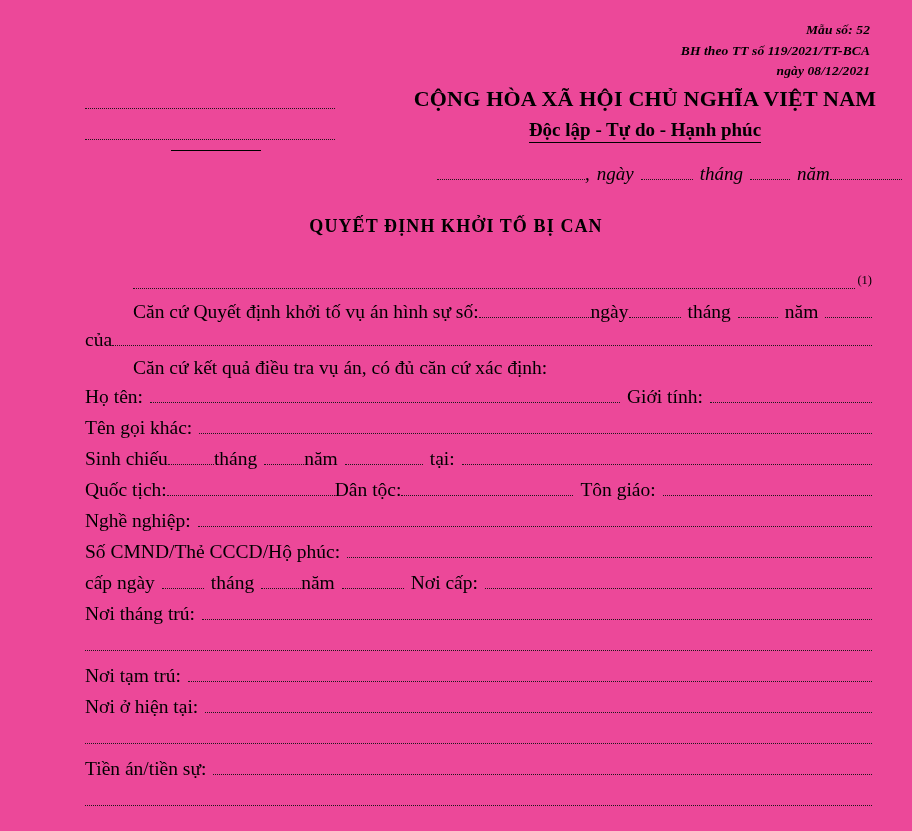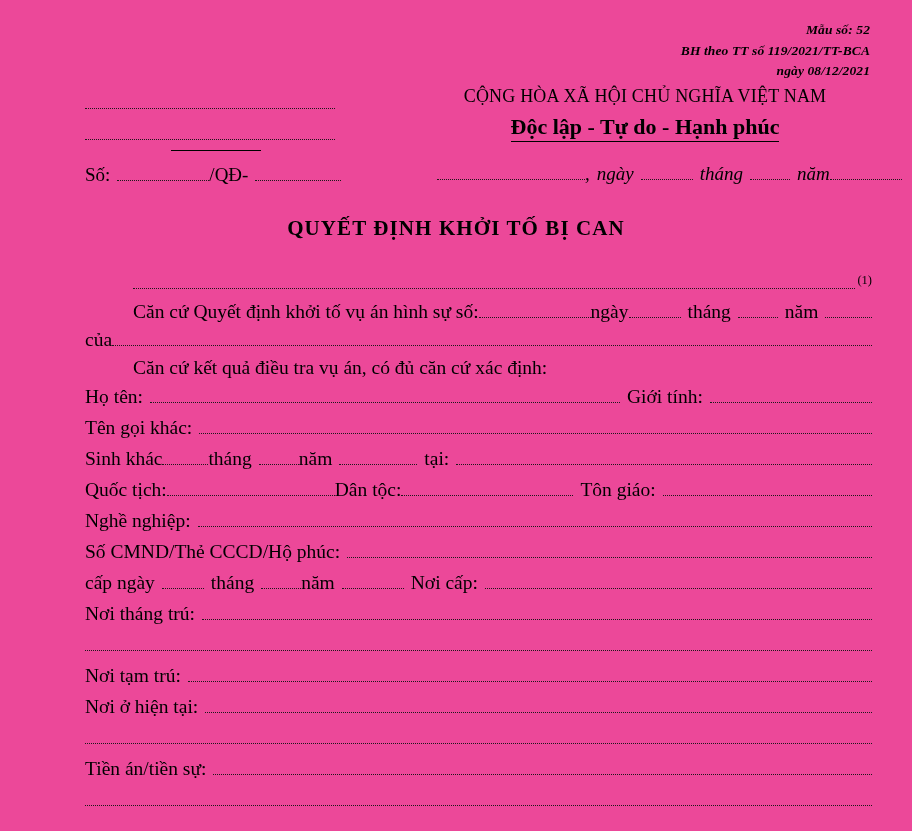--- a/index.html
+++ b/index.html
@@ -85,28 +85,28 @@
 
   
   .national {
     position: absolute;
     left: 400px;
     top: 0;
     width: 490px;
     text-align: center;
   }
   .national .l1 {
-    font-weight: normal;
-    font-size: 18px;
+    font-weight: bold;
+    font-size: 22px;
     letter-spacing: 0.2px;
     white-space: nowrap;
   }
   .national .l2 {
     font-weight: bold;
-    font-size: 22px;
+    font-size: 19px;
     margin-top: 7px;
     display: inline-block;
     border-bottom: 1.6px solid #000;
     padding-bottom: 1px;
     white-space: nowrap;
   }
 
   .dateline {
     position: absolute;
     left: 437px;
@@ -123,21 +123,21 @@
   .dateline .dots.yy { width: 72px; }
 
   
   .doc-title {
     position: absolute;
     top: 216px;
     left: 0;
     width: 912px;
     text-align: center;
     font-weight: bold;
-    font-size: 21px;
+    font-size: 18px;
     letter-spacing: 1.1px;
   }
 
   
   .body {
     position: absolute;
     left: 85px;
     top: 272px;
     width: 787px;
     font-size: 19.5px;
@@ -185,28 +185,20 @@
   </div>
 
   <div class="header">
 
     <div class="agency">
       <div class="aline"></div>
       <div class="aline second"></div>
       <div class="rule"></div>
     </div>
 
-    <div class="so-line">
-      <span class="txt">Số:</span>
-      <span class="gap-sm"></span>
-      <span class="dots d1"></span>
-      <span class="txt">/QĐ-</span>
-      <span class="gap-sm"></span>
-      <span class="dots d2"></span>
-    </div>
 
     <div class="national">
       <div class="l1">CỘNG HÒA XÃ HỘI CHỦ NGHĨA VIỆT NAM</div>
       <div class="l2">Độc lập - Tự do - Hạnh phúc</div>
     </div>
   </div>
 
   <div class="dateline">
     <span class="dots place"></span>
     <span class="txt">,</span>
@@ -269,21 +261,21 @@
       <span class="dots grow"></span>
     </div>
 
     <div class="ln tall">
       <span class="txt">Tên gọi khác:</span>
       <span class="gap-sm"></span>
       <span class="dots grow"></span>
     </div>
 
     <div class="ln tall">
-      <span class="txt">Sinh khác</span>
+      <span class="txt">Sinh chiếu</span>
       <span class="dots w-sinhd"></span>
       <span class="txt">tháng</span>
       <span class="gap-sm"></span>
       <span class="dots w-sinhm"></span>
       <span class="txt">năm</span>
       <span class="gap-sm"></span>
       <span class="dots w-sinhy"></span>
       <span class="gap-sm"></span>
       <span class="txt">tại:</span>
       <span class="gap-sm"></span>

